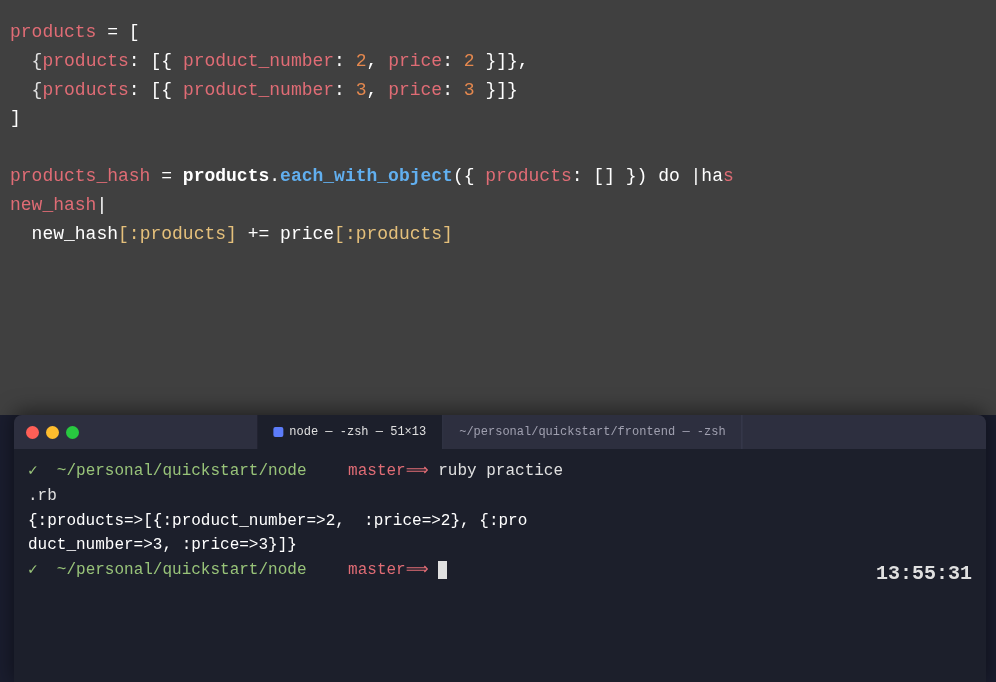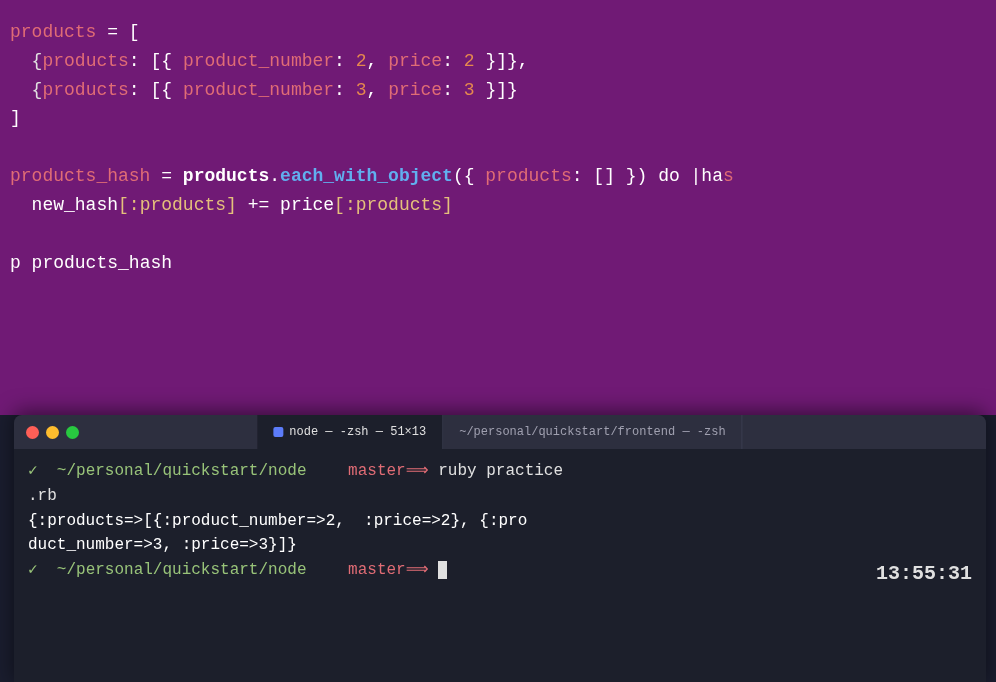--- a/index.html
+++ b/index.html
@@ -6,21 +6,21 @@
     body {
       width: 996px;
       height: 682px;
       background: #1a1d2e;
       font-family: 'Courier New', Courier, monospace;
       overflow: hidden;
     }
 
     
     .editor-area {
-      background: #701a75;
+      background: #404040;
       padding: 18px 0 18px 10px;
       height: 415px;
       overflow: hidden;
     }
 
     .code-line {
       font-size: 18px;
       line-height: 1.6;
       white-space: pre;
       color: #e0e0e0;
@@ -148,27 +148,27 @@
   <div class="code-line">  <span class="brace">{</span><span class="key">products</span><span class="white">: [{</span> <span class="key">product_number</span><span class="white">: </span><span class="number">2</span><span class="white">, </span><span class="key">price</span><span class="white">: </span><span class="number">2</span><span class="white"> }]},</span></div>
 
   <div class="code-line">  <span class="brace">{</span><span class="key">products</span><span class="white">: [{</span> <span class="key">product_number</span><span class="white">: </span><span class="number">3</span><span class="white">, </span><span class="key">price</span><span class="white">: </span><span class="number">3</span><span class="white"> }]}</span></div>
 
   <div class="code-line"><span class="white">]</span></div>
 
   <div class="blank-line"></div>
 
   <div class="code-line"><span class="var-name">products_hash</span><span class="white"> = </span><span class="white"><strong>products</strong></span><span class="white">.</span><span class="method"><strong>each_with_object</strong></span><span class="white">({</span><span class="key"> products</span><span class="white">: [] }) do |ha</span><span class="var-name">s</span></div>
 
+  <div class="code-line"><span class="var-name">new_hash</span><span class="white">|</span></div>
 
   <div class="code-line">  <span class="white">new_hash</span><span class="key-sym">[:products]</span><span class="white"> += </span><span class="white">price</span><span class="key-sym">[:products]</span></div>
 
 
   <div class="blank-line"></div>
 
-  <div class="code-line"><span class="white">p </span><span class="white">products_hash</span></div>
 
 </div>
 
 <div class="terminal-wrapper">
 
   <div class="terminal-titlebar">
 
     <div class="traffic-lights">
       <div class="traffic-light tl-red"></div>
       <div class="traffic-light tl-yellow"></div>

